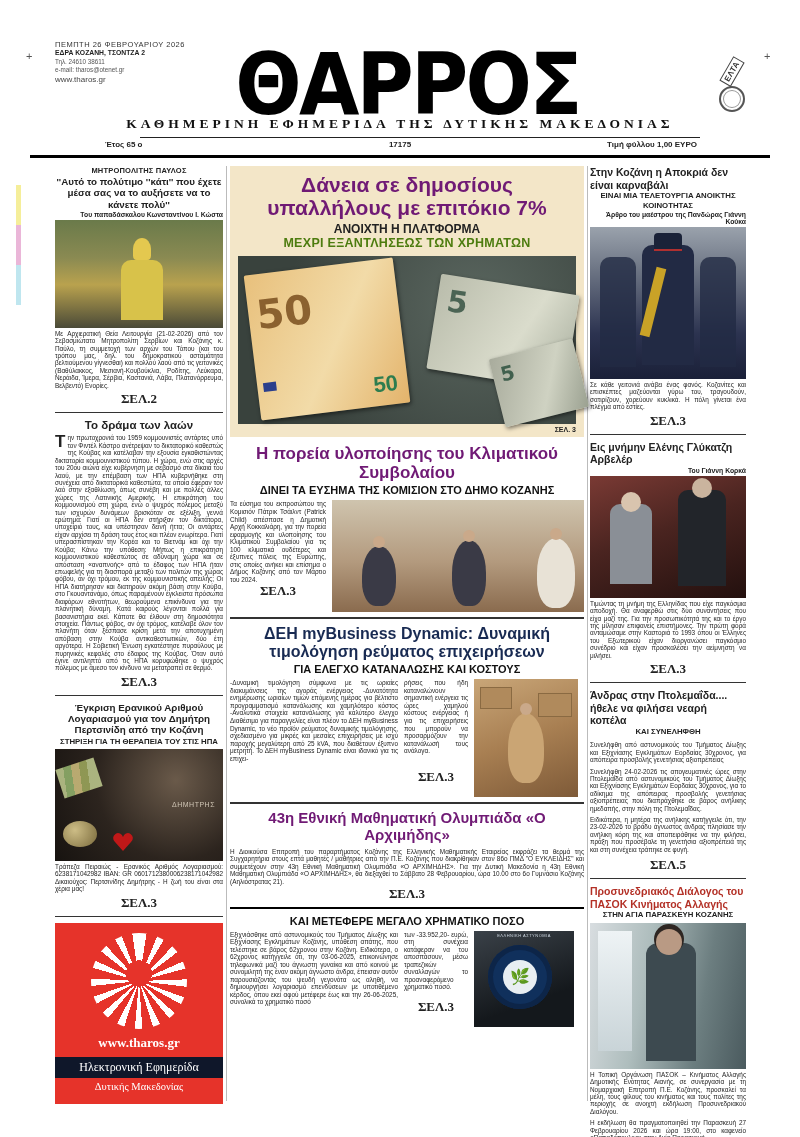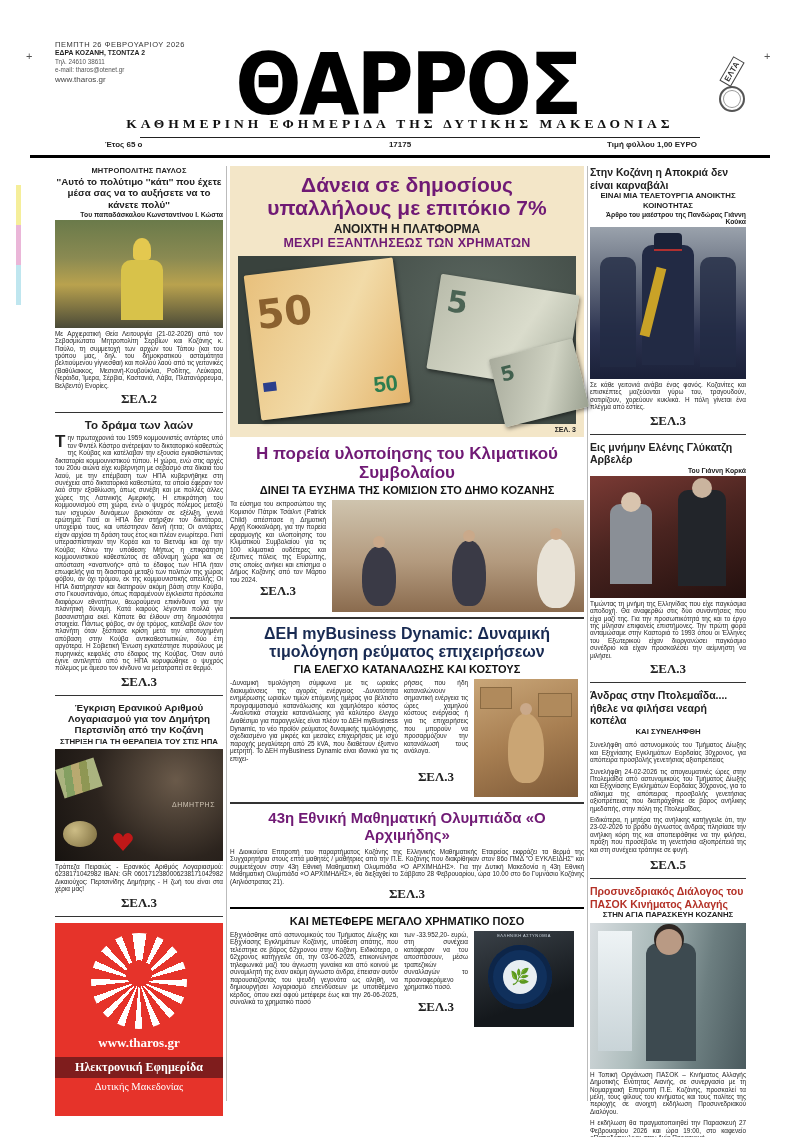--- a/index.html
+++ b/index.html
@@ -44,21 +44,21 @@
   .byline{font-size:6.8px;font-weight:bold;text-align:right;margin:1px 0 2px;}
   .body-txt{font-size:6.4px;line-height:1.16;text-align:justify;color:#222;margin:2px 0;}
   .body-txt p{margin:0 0 4px;}
   .selref{font-size:13px;font-weight:bold;text-align:center;font-family:"Liberation Serif",serif;}
   .photo{position:relative;width:100%;overflow:hidden;background:#777;}
   .dropcap::first-letter{font-size:17px;font-weight:bold;float:left;line-height:.9;padding-right:2px;}
   
   .lead-panel{background:#f3e6c8;padding:8px 8px 4px;}
   .lead-title{font-size:21px;font-weight:bold;text-align:center;line-height:1.08;color:#701a75;}
   .lead-sub1{font-size:12px;font-weight:bold;text-align:center;margin-top:3px;color:#222;}
-  .lead-sub2{font-size:12.5px;font-weight:bold;text-align:center;letter-spacing:.3px;color:#701a75;}
+  .lead-sub2{font-size:12.5px;font-weight:bold;text-align:center;letter-spacing:.3px;color:#4d7c0f;}
   .euro-photo{height:168px;margin-top:6px;background:
       radial-gradient(circle at 70% 30%,#5a665f,#39423d 70%);position:relative;}
   .note{position:absolute;border-radius:2px;box-shadow:1px 2px 4px rgba(0,0,0,.5);}
   .note .den{font-family:"DejaVu Sans",sans-serif;font-weight:900;position:absolute;}
   .note .euflag{position:absolute;width:13px;height:9px;background:#2b3f8c;}
   .note50{left:14px;top:10px;width:150px;height:146px;transform:rotate(-7deg);
           background:linear-gradient(120deg,#e8c07c,#f2dba8 55%,#e3b36b);}
   .note50 .den{font-size:40px;color:#7a4f1f;left:8px;top:18px;opacity:.85;}
   .note50 .den2{font-size:22px;color:#2e7d4f;right:10px;bottom:8px;position:absolute;font-weight:900;}
   .note50 .euflag{left:6px;bottom:28px;}
@@ -108,22 +108,22 @@
   .piggy{position:absolute;left:8px;bottom:14px;width:34px;height:26px;border-radius:50%;
          background:radial-gradient(circle at 35% 35%,#cdbd86,#8a7a4a 80%);}
   .moneyfan{position:absolute;left:4px;top:14px;width:40px;height:30px;
             background:linear-gradient(100deg,#b9c48a 0 8px,#8fae6a 8px 16px,#c9b97a 16px 24px,#9aa45a 24px 32px,#b9c48a 32px 40px);transform:rotate(-18deg);opacity:.9;}
   .promo{background:#e6332a;text-align:center;padding-top:10px;}
   .qr{width:96px;height:96px;margin:0 auto;background:
       radial-gradient(circle at 50% 42%, #e6332a 0 13px, transparent 13px),
       repeating-conic-gradient(#fff 0 9deg, transparent 9deg 22deg);
       border-radius:50%;}
   .promo .url{color:#fff;font-weight:bold;font-size:13px;font-family:"Liberation Serif",serif;margin:6px 0 6px;}
-  .promo .band{background:#7f1d1d;color:#fff;font-family:"Liberation Serif",serif;font-weight:bold;font-size:12px;padding:3px 0;}
-  .promo .sub{color:#fff;font-family:"Liberation Serif",serif;font-size:10.5px;padding:3px 0 24px;}
+  .promo .band{background:#0f172a;color:#fff;font-family:"Liberation Serif",serif;font-weight:normal;font-size:12px;padding:3px 0;}
+  .promo .sub{color:#fff;font-family:"Liberation Serif",serif;font-size:10.5px;padding:3px 0 12px;}
   
   .r-title{font-size:10.5px;font-weight:bold;line-height:1.2;}
   .r-title.red{color:#b33026;}
   .band-photo{height:152px;background:linear-gradient(180deg,#9aa2ac 0%,#6a7282 30%,#2c3350 70%,#1a2038 100%);position:relative;}
   .bandman{position:absolute;left:52px;top:18px;width:52px;height:120px;background:#222a44;border-radius:10px 10px 0 0;}
   .bandhat{position:absolute;left:64px;top:6px;width:28px;height:16px;background:#1a2238;border-radius:4px 4px 0 0;box-shadow:0 2px 0 #b03030;}
   .sash{position:absolute;left:58px;top:40px;width:10px;height:70px;background:#c9a227;transform:rotate(14deg);}
   .mem-photo{height:122px;background:linear-gradient(160deg,#7a3a34 0%,#4a2420 45%,#23100e 100%);position:relative;}
   .mem-a{position:absolute;left:20px;top:28px;width:42px;height:80px;background:#8a8f96;border-radius:10px 10px 0 0;}
   .mem-b{position:absolute;left:88px;top:14px;width:48px;height:96px;background:#22252a;border-radius:10px 10px 0 0;}

